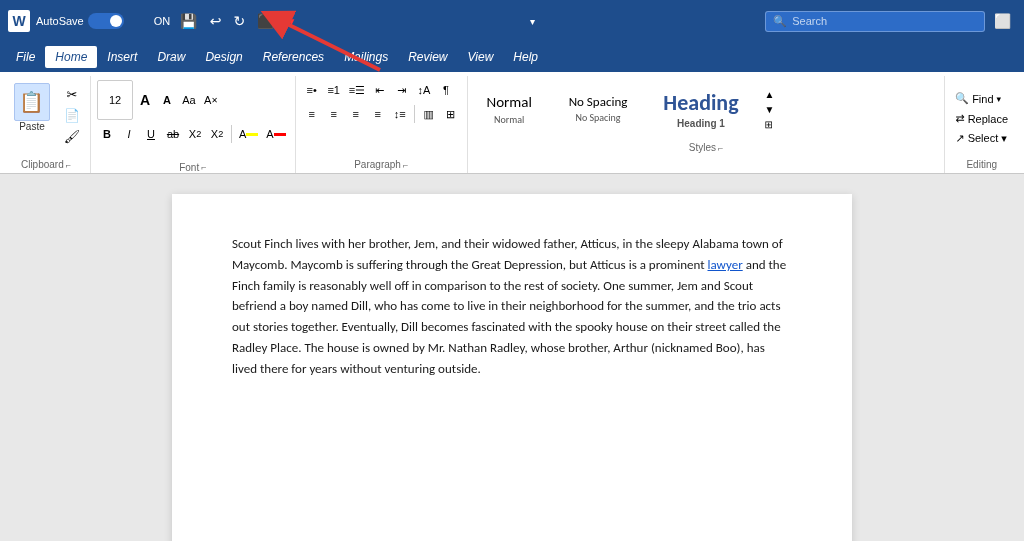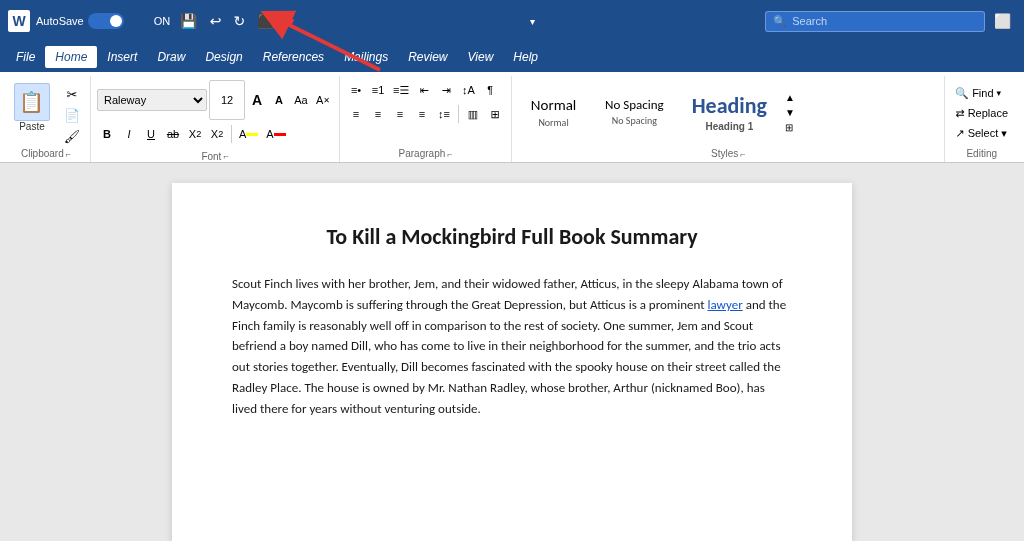--- a/index.html
+++ b/index.html
@@ -251,23 +251,20 @@
         </div>
         <div style="font-size:10px; color:#666; text-align:center; padding:2px 0 3px; display:flex; align-items:center; justify-content:center; gap:2px;">
           <span>Clipboard</span>
           <span class="expand-icon">⌐</span>
         </div>
       </div>
 
       <div style="display:flex; flex-direction:column; border-right:1px solid #e0e0e0; padding:0 6px;">
         <div style="flex:1; display:flex; flex-direction:column; justify-content:flex-start; gap:2px; padding-top:4px;">
           <div style="display:flex; align-items:center; gap:2px;">
-            <select class="font-select">
-              <option>Raleway</option>
-            </select>
             <input class="font-size-input" type="text" value="12" style="">
             <div class="font-btn" style="font-size:14px; font-weight:bold;">A</div>
             <div class="font-btn" style="font-size:11px; font-weight:bold;">A</div>
             <div class="font-btn">Aa</div>
             <div class="font-btn">
               <span>A</span>
                 <span style="font-size:8px;">✕</span>
             </div>
           </div>
           <div style="display:flex; align-items:center; gap:2px; margin-top:2px;">
@@ -316,40 +313,40 @@
             <div class="font-btn">⊞</div>
           </div>
         </div>
         <div style="font-size:10px; color:#666; text-align:center; padding:2px 0 3px; display:flex; align-items:center; justify-content:center; gap:2px;">
           <span>Paragraph</span>
           <span class="expand-icon">⌐</span>
         </div>
       </div>
 
       <div style="display:flex; flex-direction:column; border-right:1px solid #e0e0e0; padding:0 4px; flex:1;">
-        <div style="flex:1; display:flex; align-items:center; gap:0; overflow:hidden; padding-top:2px;">
+        <div style="flex:1; display:flex; align-items:center; gap:8px; overflow:hidden; padding-top:2px;">
           <div class="style-btn normal-style">
             <span style="font-size:15px; font-family:Calibri,serif;">Normal</span>
             <span class="style-label">Normal</span>
           </div>
           <div class="style-btn no-spacing-style">
             <span style="font-size:13px; font-family:Calibri,serif;">No Spacing</span>
             <span class="style-label">No Spacing</span>
           </div>
           <div class="style-btn heading-style">
             <span style="font-size:22px; font-weight:bold; color:#2f5496; font-family:Calibri,serif;">Heading</span>
             <span class="style-label">Heading 1</span>
           </div>
           <div style="display:flex; flex-direction:column; justify-content:center; gap:2px; padding:0 2px;">
             <div class="scroll-arrow">▲</div>
             <div class="scroll-arrow">▼</div>
             <div class="scroll-arrow">⊞</div>
           </div>
         </div>
-        <div style="font-size:10px; color:#666; text-align:center; padding:2px 0 3px; display:flex; align-items:center; justify-content:center; gap:2px;">
+        <div style="font-size:10px; color:#666; text-align:center; padding:2px 0 20px; display:flex; align-items:center; justify-content:center; gap:2px;">
           <span>Styles</span>
           <span class="expand-icon">⌐</span>
         </div>
       </div>
 
       <div style="display:flex; flex-direction:column; padding:0 6px;">
         <div style="flex:1; display:flex; flex-direction:column; justify-content:center; gap:3px; padding-top:4px;">
           <div class="editing-btn">
             <span>🔍</span>
             <span>Find</span>
@@ -367,20 +364,19 @@
         <div style="font-size:10px; color:#666; text-align:center; padding:2px 0 3px;">
           <span>Editing</span>
         </div>
       </div>
 
     </div>
   </div>
 
   <div class="doc-area" style="background:#e8e8e8; display:flex; justify-content:center; padding:20px 0; overflow-y:auto; height:calc(541px - 42px - 30px - 90px);">
     <div class="doc-page">
-      <div class="doc-title-text">To Kill a Mockingbird Full Book Summary</div>
       <div class="doc-body">
         <span>Scout Finch lives with her brother, Jem, and their widowed father, Atticus, in the sleepy Alabama town of Maycomb. Maycomb is suffering through the Great Depression, but Atticus is a prominent </span><span class="doc-link">lawyer</span><span> and the Finch family is reasonably well off in comparison to the rest of society. One summer, Jem and Scout befriend a boy named Dill, who has come to live in their neighborhood for the summer, and the trio acts out stories together. Eventually, Dill becomes fascinated with the spooky house on their street called the Radley Place. The house is owned by Mr. Nathan Radley, whose brother, Arthur (nicknamed Boo), has lived there for years without venturing outside.</span>
       </div>
     </div>
   </div>
 
 </div>
 
 </body></html>

